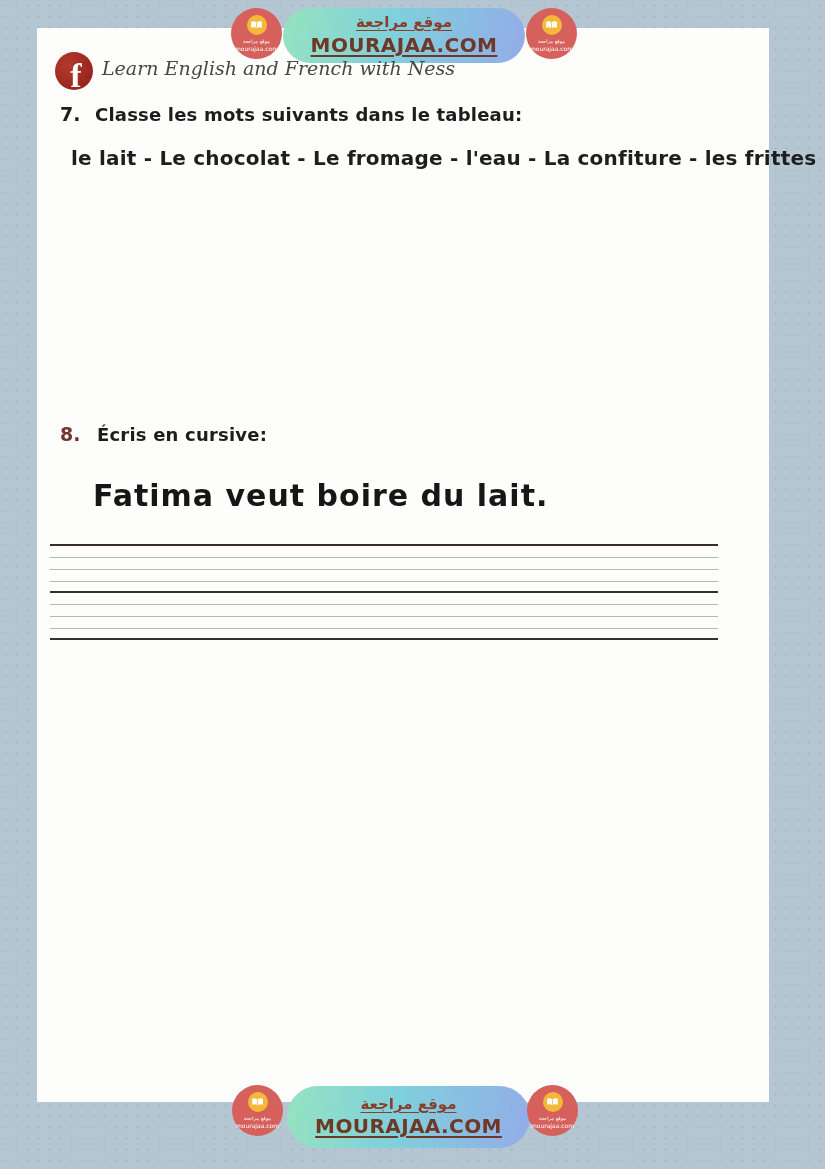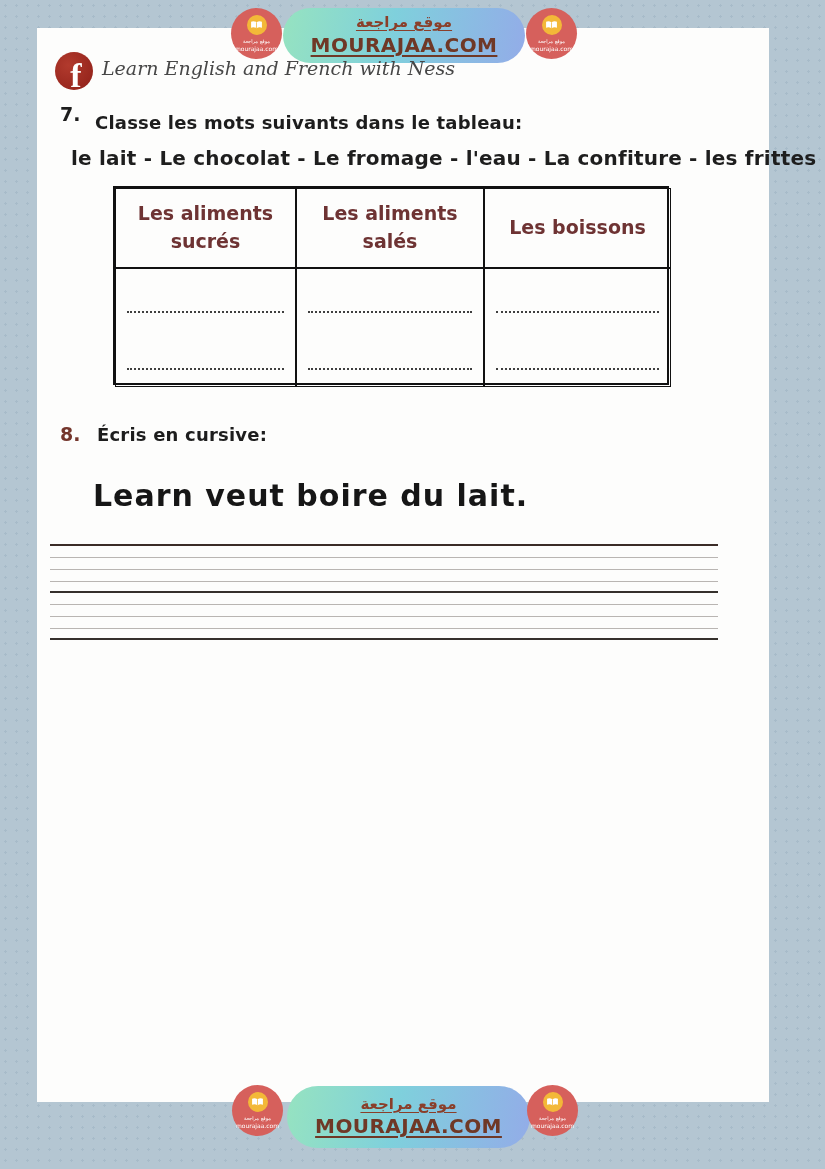--- a/index.html
+++ b/index.html
@@ -147,44 +147,27 @@
       <span class="badge-url">mourajaa.com</span>
     </div>
   </div>
 
   <div class="fb-icon">
     <span class="fb-f">f</span>
   </div>
   <div class="brand-title">Learn English and French with Ness</div>
 
   <span class="ex-number" style="left:60px; top:103px;">7.</span>
-  <span class="ex-instruction" style="left:95px; top:104px;margin-top:8px;">Classe les mots suivants dans le tableau:</span>
+  <span class="ex-instruction" style="left:95px; top:104px;">Classe les mots suivants dans le tableau:</span>
   <span class="word-list">le lait - Le chocolat - Le fromage - l'eau - La confiture - les frittes</span>
 
-  <div class="ws-table">
-    <div class="ws-cell ws-head">Les aliments sucrés</div>
-    <div class="ws-cell ws-head">Les aliments salés</div>
-    <div class="ws-cell ws-head">Les boissons</div>
-    <div class="ws-cell ws-body">
-      <div class="dot-line l1"></div>
-      <div class="dot-line l2"></div>
-    </div>
-    <div class="ws-cell ws-body">
-      <div class="dot-line l1"></div>
-      <div class="dot-line l2"></div>
-    </div>
-    <div class="ws-cell ws-body">
-      <div class="dot-line l1"></div>
-      <div class="dot-line l2"></div>
-    </div>
-  </div>
 
   <span class="ex-number red8" style="left:60px; top:423px;">8.</span>
   <span class="ex-instruction" style="left:97px; top:424px;">Écris en cursive:</span>
-  <span class="sentence">Learn veut boire du lait.</span>
+  <span class="sentence">Fatima veut boire du lait.</span>
 
   <div class="write-lines">
     <div class="wl thick t1"></div>
     <div class="wl thin n1"></div>
     <div class="wl thin n2"></div>
     <div class="wl thin n3"></div>
     <div class="wl thick t2"></div>
     <div class="wl thin n4"></div>
     <div class="wl thin n5"></div>
     <div class="wl thin n6"></div>

